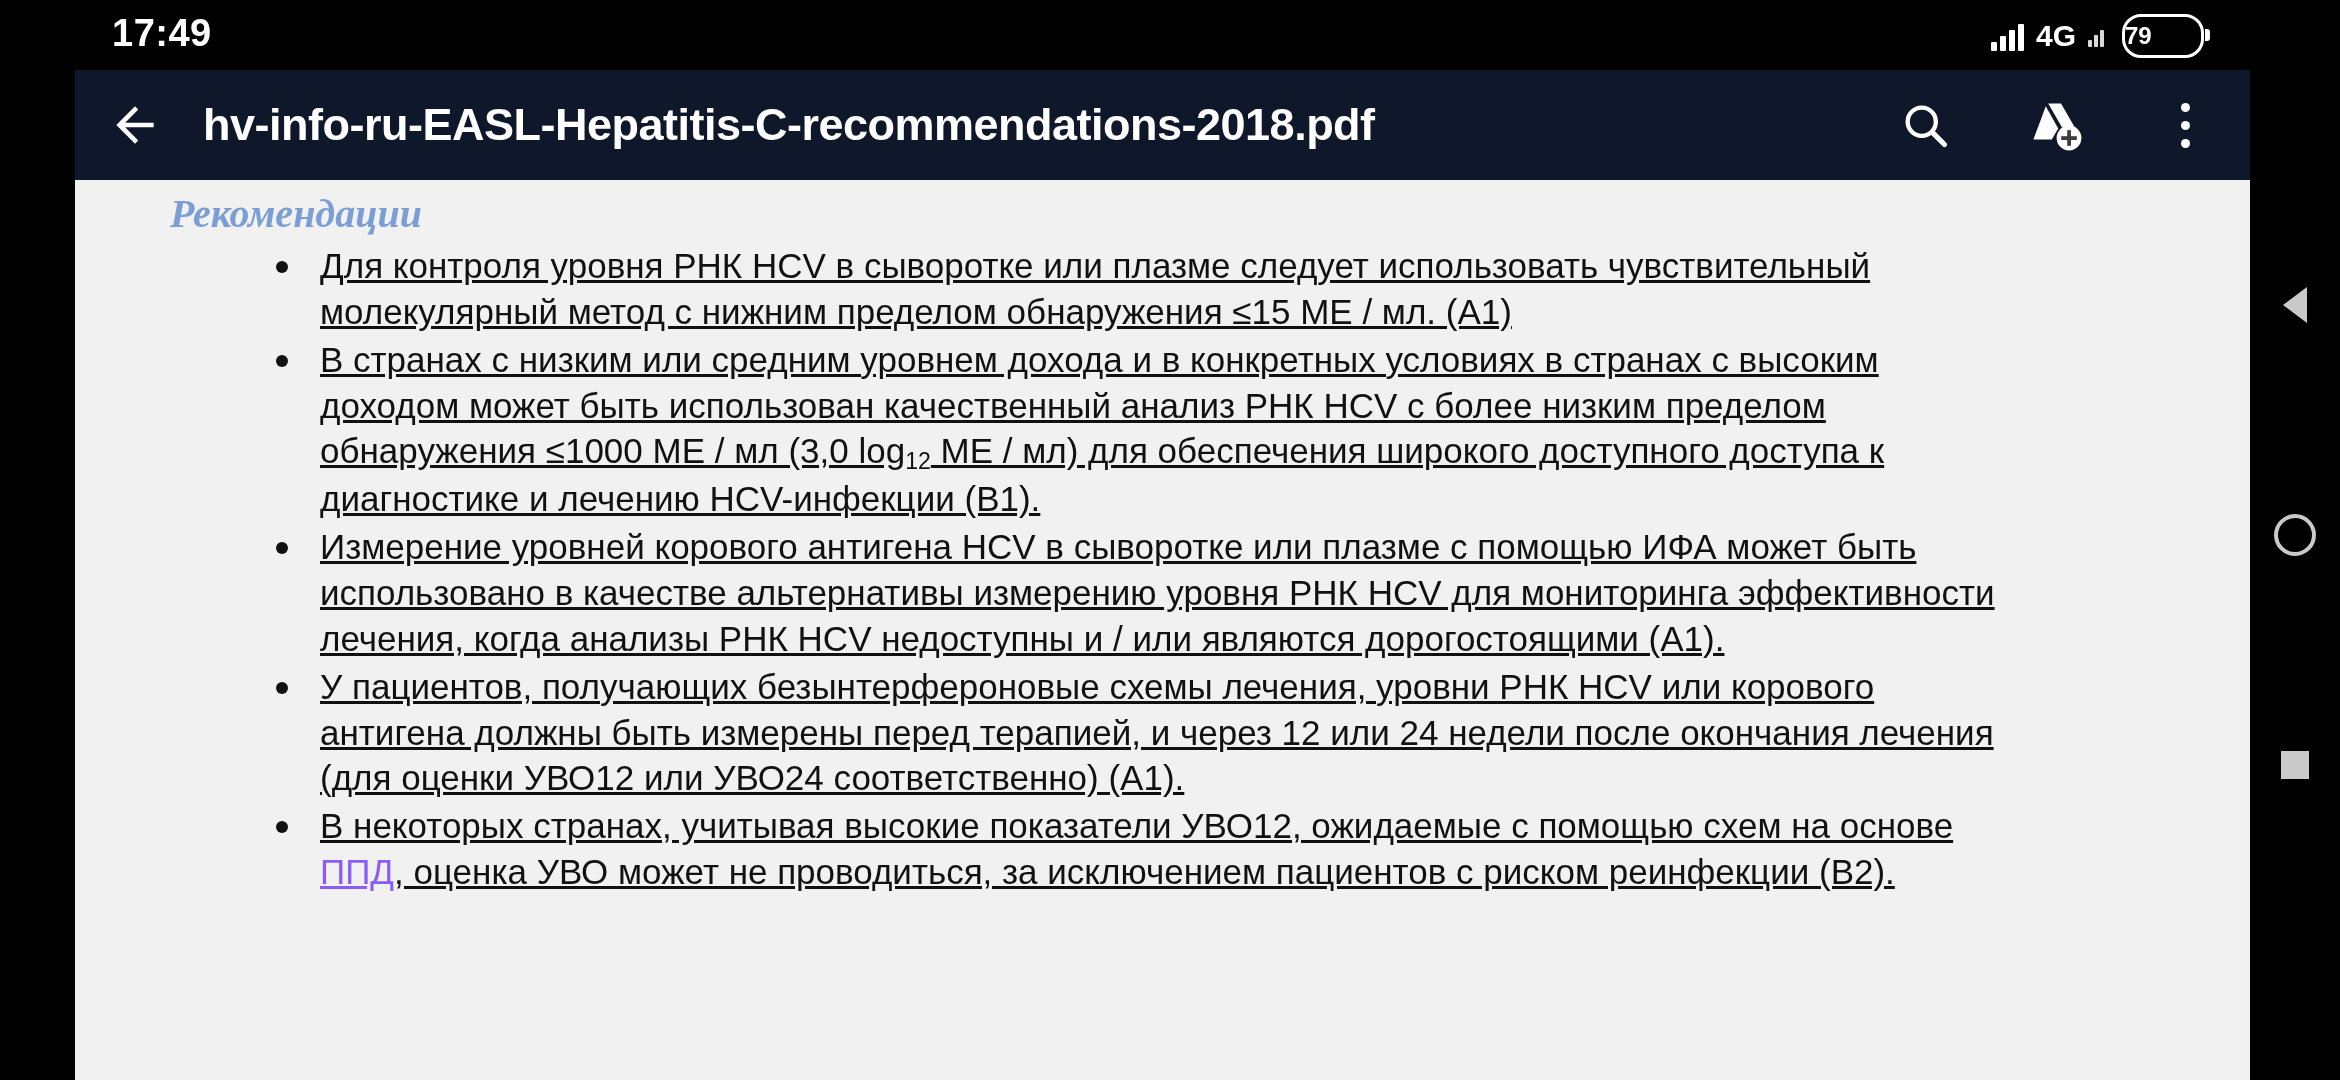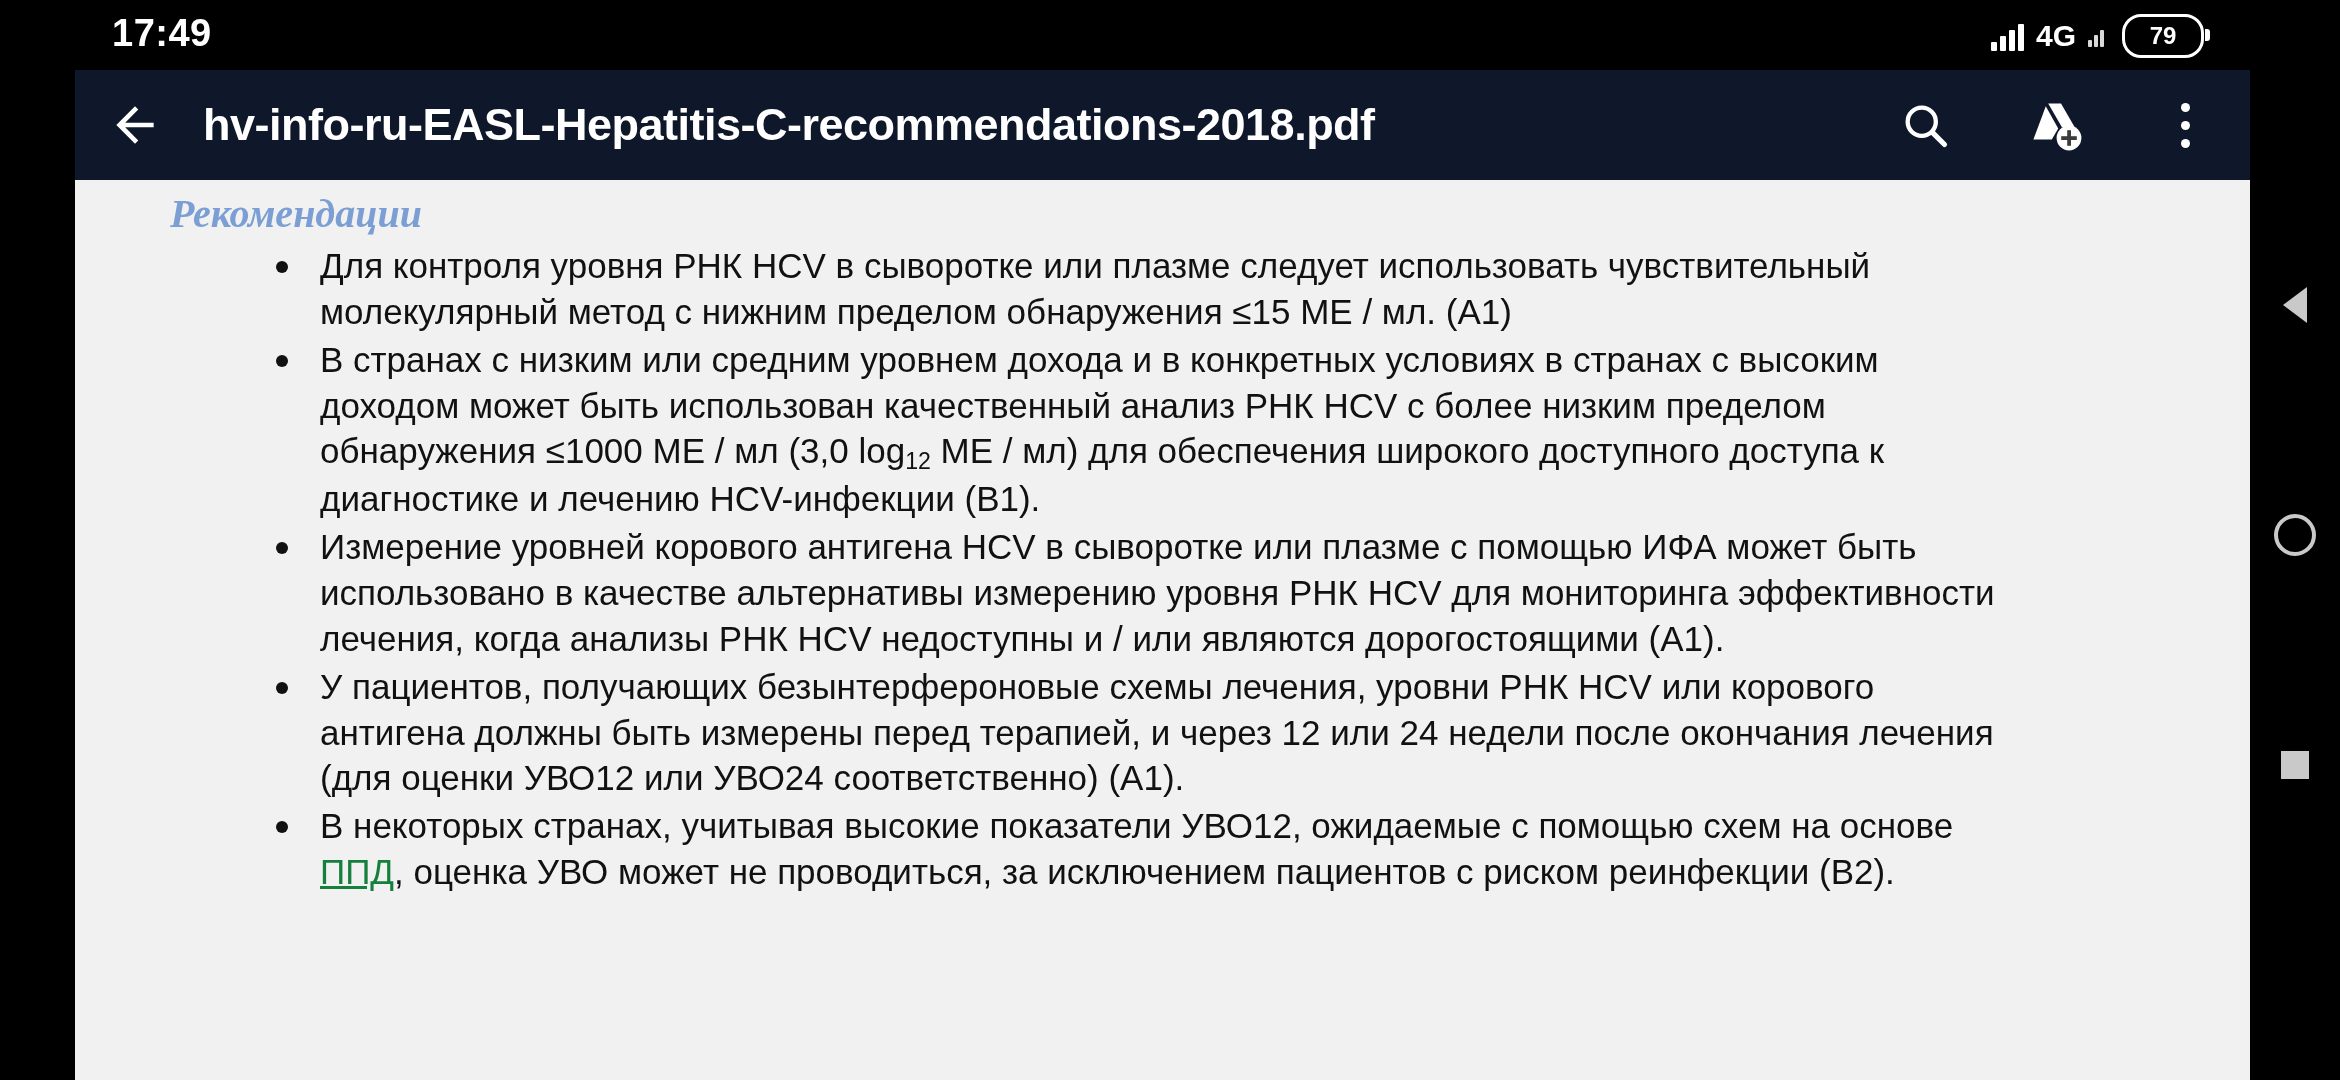--- a/index.html
+++ b/index.html
@@ -84,21 +84,20 @@
   .sig-bars-small i:nth-child(3) { height: 17px; }
   .battery {
     margin-left: 6px;
     width: 76px;
     height: 38px;
     border: 3px solid #ffffff;
     border-radius: 19px;
     position: relative;
     display: flex;
     align-items: center;
-    justify-content: center;
   }
   .battery .lvl {
     font-size: 24px;
     font-weight: 700;
     color: #ffffff;
   }
   .battery:after {
     content: "";
     position: absolute;
     right: -9px;
@@ -215,34 +214,35 @@
   }
   ul.bullets > li {
     position: relative;
     color: #111111;
     font-size: 35px;
     line-height: 1.31;
     margin-bottom: 2px;
     padding-left: 52px;
     text-align: left;
     font-family: "Liberation Sans", sans-serif;
+    text-decoration: underline;
   }
   ul.bullets > li:before {
     content: "";
     position: absolute;
     left: 8px;
     top: 18px;
     width: 12px;
     height: 12px;
     border-radius: 50%;
     background: #111;
   }
   sub { font-size: 0.66em; vertical-align: -0.25em; }
   .lnk {
-    color: #15803d;
+    color: #8b5cf6;
     text-decoration: underline;
   }
 
   
   .navbar-right {
     position: absolute;
     right: 0;
     top: 70px;
     width: 90px;
     height: 1010px;

